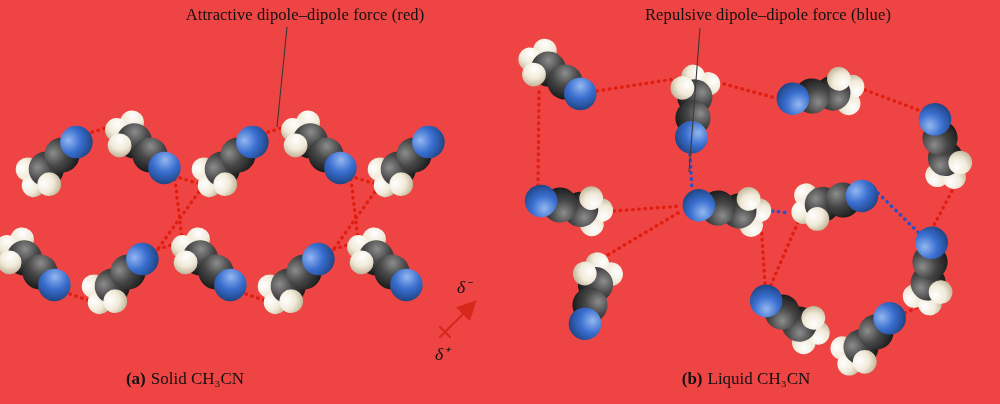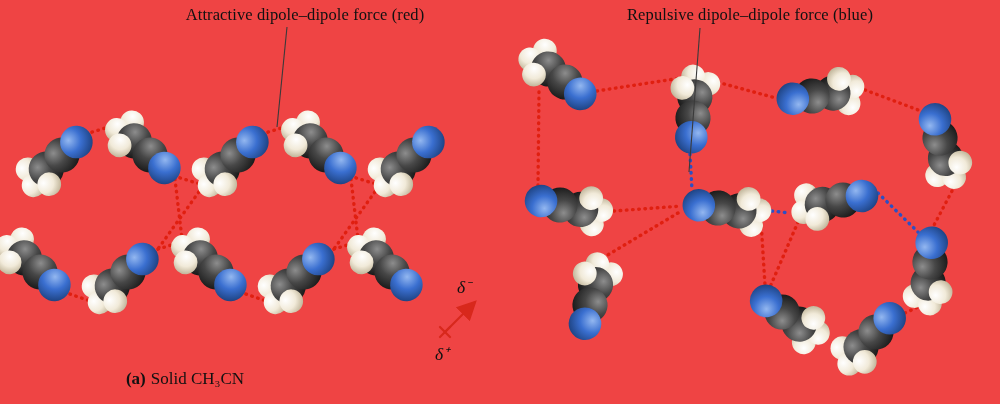--- a/index.html
+++ b/index.html
@@ -259,24 +259,27 @@
 
     <g>
       <line class="arrowline" marker-end="url(#arrowhead)" x1="445" y1="332" x2="474" y2="303" stroke="#d8281c"></line>
       <line class="arrowline" x1="440" y1="327" x2="450" y2="337" stroke="#d8281c"></line>
       <line class="arrowline" x1="440" y1="337" x2="450" y2="327" stroke="#d8281c"></line>
     </g>
   </svg>
 
   <div class="toplabel" style="left:305px">Attractive dipole–dipole force (red)</div>
 
-  <div class="toplabel" style="left:750px">Repulsive dipole–dipole force (blue)</div>
+  <div class="toplabel" style="left:768px">Repulsive dipole–dipole force (blue)</div>
 
   <div class="delta" style="left:464px;top:274px">δ⁻</div>
 
   <div class="delta" style="left:442px;top:341px">δ⁺</div>
 
   <div class="caption" style="left:185px">
     <span class="cap-marker">(a)</span><span class="cap-text">Solid CH₃CN</span>
   </div>
 
+  <div class="caption" style="left:746px">
+    <span class="cap-marker">(b)</span><span class="cap-text">Liquid CH₃CN</span>
+  </div>
 
 </div>
 
 </body></html>

